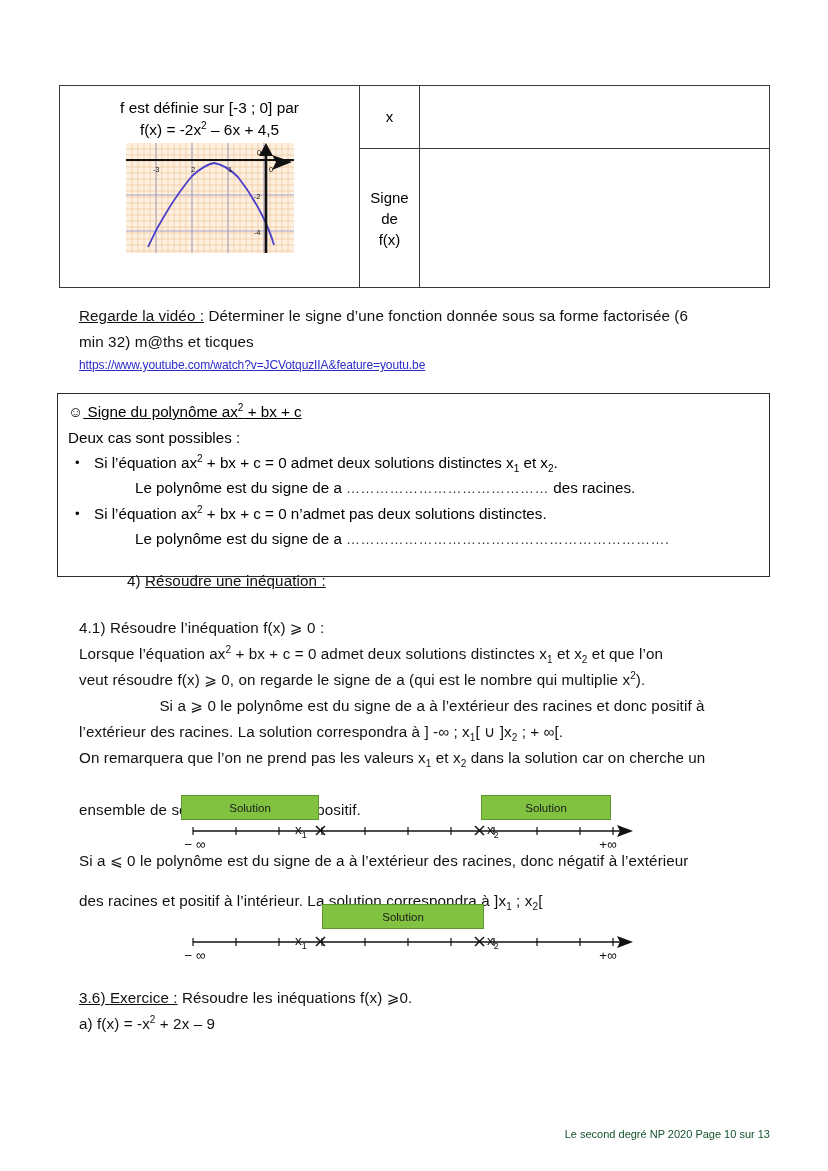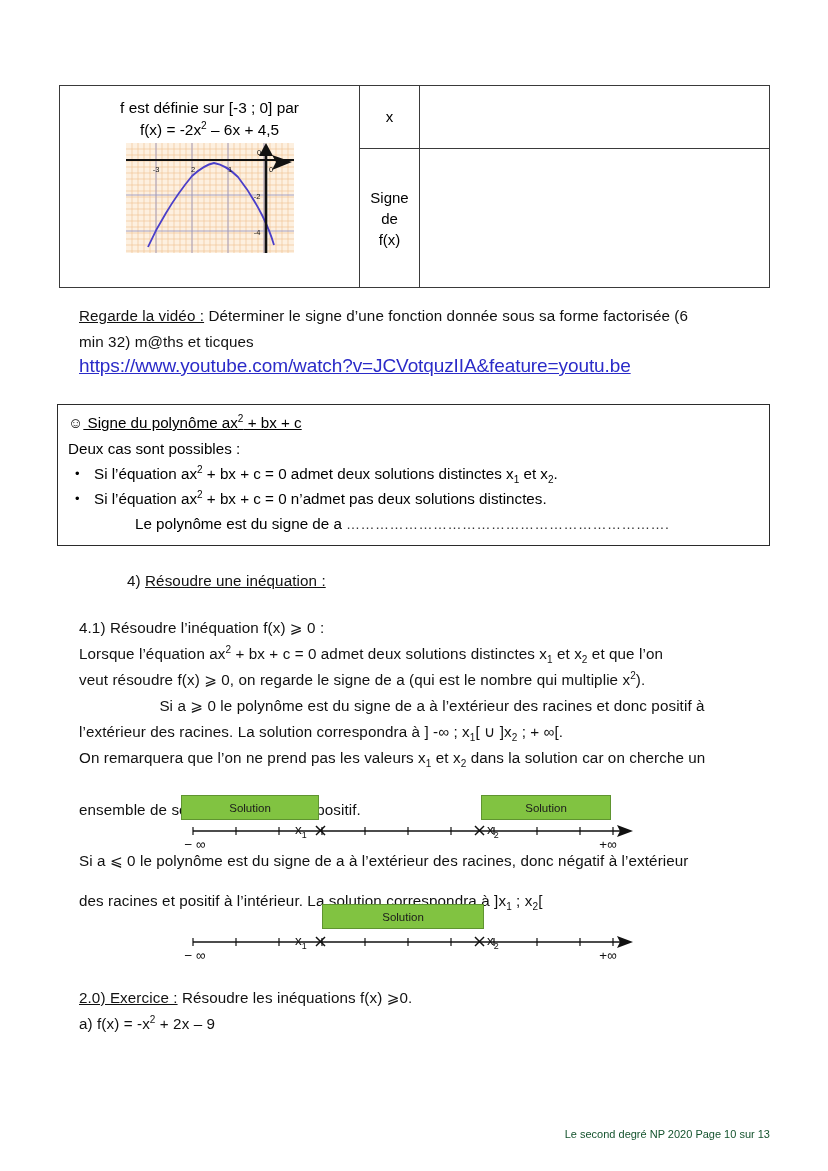--- a/index.html
+++ b/index.html
@@ -75,33 +75,33 @@
     margin: 2px auto 0 auto;
     position: relative;
   }
   .graph-canvas { display:block; }
 
   
   .para { position: absolute; left: 63px; width: 706px; margin-left: 16px; }
   .link {
     color: #2b2bc8;
     text-decoration: underline;
-    font-size: 19px;
+    font-size: 12px;
     letter-spacing: -0.1px;
   }
 
   
   .theory-box {
     position: absolute;
     left: 57px;
-    top: 404px;
+    top: 393px;
     width: 713px;
     border: 1.3px solid #2b2b2b;
     box-sizing: border-box;
-    padding: 6px 10px 8px 10px;
+    padding: 6px 10px 24px 10px;
   }
   .theory-title {
     font-size: 15.2px;
     line-height: 24px;
     margin-bottom: 1px;
   }
   .theory-title .u { text-decoration: underline; }
   .smiley { font-size: 15px; }
   .theory-line { font-size: 15.2px; line-height: 25px; }
   .bullet-row {
@@ -303,20 +303,23 @@
 
     <div class="theory-line">
       <span>Deux cas sont possibles :</span>
     </div>
 
     <div class="bullet-row">
       <span class="bullet-dot">•</span>
       <span><span>Si l’équation ax</span><sup>2</sup><span> + bx + c  = 0 admet deux solutions distinctes x</span><sub>1</sub><span> et x</span><sub>2</sub><span>.</span></span>
     </div>
 
+    <div class="indent-line">
+      <span>Le polynôme est du signe de  a  </span><span class="dots">……………………………………</span><span> des racines.</span>
+    </div>
 
     <div class="bullet-row">
       <span class="bullet-dot">•</span>
       <span><span>Si l’équation ax</span><sup>2</sup><span> + bx + c  = 0 n’admet pas deux solutions distinctes.</span></span>
     </div>
 
     <div class="indent-line">
       <span>Le polynôme est du signe de  a  </span><span class="dots">………………………………………………………….</span>
     </div>
   </div>
@@ -436,21 +439,21 @@
       <span>x</span><sub>1</sub>
     </span>
     <span class="axis-lab" style="left:424px; top:29px;">
       <span>x</span><sub>2</sub>
     </span>
     <span class="inf-lab" style="left:121px; top:44px;">− ∞</span>
     <span class="inf-lab" style="left:536px; top:44px;">+∞</span>
   </div>
 
   <div class="para txt" style="top:985px;">
-    <span class="u">2.0) Exercice :</span><span> Résoudre les inéquations f(x) ⩾0.</span>
+    <span class="u">3.6) Exercice :</span><span> Résoudre les inéquations f(x) ⩾0.</span>
   </div>
   <div class="para txt" style="top:1011px;">
     <span>a)</span><span>  f(x) = -x</span><sup>2</sup><span> + 2x – 9</span>
   </div>
 
   <div class="footer">
     <span>Le second degré NP 2020   Page 10 sur 13</span>
   </div>
 
 </div>

